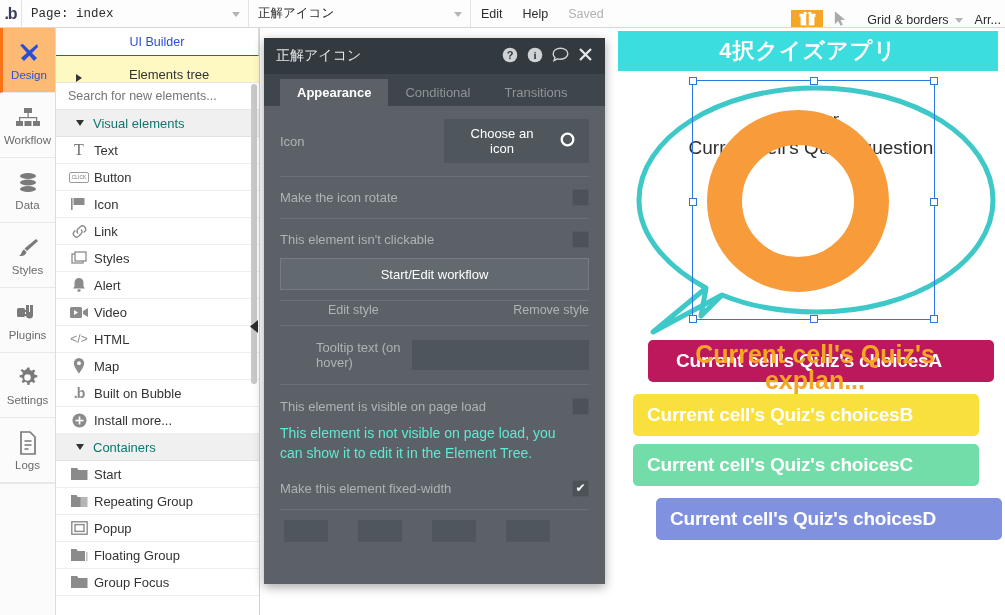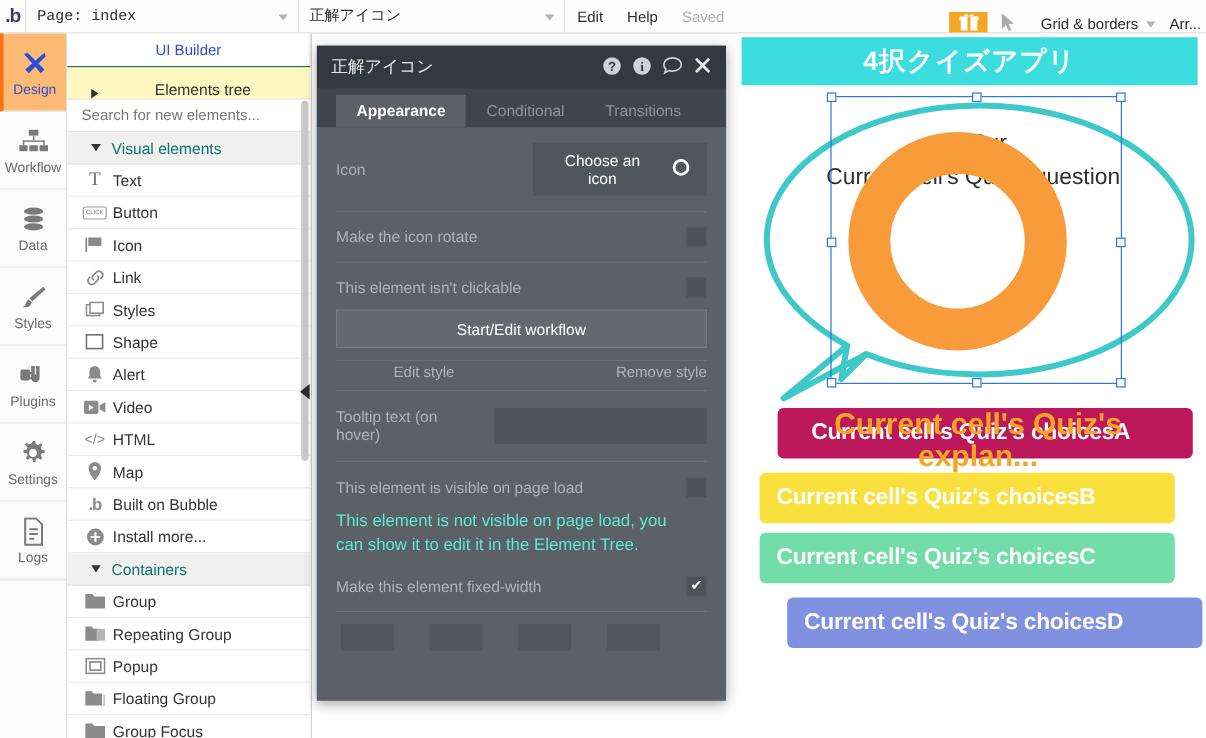--- a/index.html
+++ b/index.html
@@ -373,28 +373,20 @@
       <span class="eicon">
         <svg width="16" height="15" viewBox="0 0 16 15" fill="none" stroke="#8b8b8b" stroke-width="1.3">
           <rect x="1" y="3" width="11" height="9"></rect>
             <rect x="4" y="1" width="11" height="9" fill="#fff"></rect>
         </svg>
       </span>
       <span>Styles</span>
     </div>
     <div class="el-row">
       <span class="eicon">
-        <svg width="16" height="14" viewBox="0 0 16 14" fill="none" stroke="#6e6e6e" stroke-width="1.3">
-            <rect x="1" y="1" width="13.5" height="11.5"></rect>
-          </svg>
-      </span>
-      <span>Shape</span>
-    </div>
-    <div class="el-row">
-      <span class="eicon">
         <svg width="14" height="16" viewBox="0 0 14 16" fill="#8b8b8b">
           <path d="M7 1 a4.5 4.5 0 0 1 4.5 4.5 v4 l1.5 2 h-12 l1.5-2 v-4 A4.5 4.5 0 0 1 7 1 Z"></path>
           <rect x="5.4" y="12.3" width="3.2" height="2.4" rx="1.2"></rect>
         </svg>
       </span>
       <span>Alert</span>
     </div>
     <div class="el-row">
       <span class="eicon">
         <svg width="18" height="13" viewBox="0 0 18 13" fill="#8b8b8b">
@@ -441,21 +433,21 @@
       <span class="tri-down"></span>
       <span>Containers</span>
     </div>
 
     <div class="el-row">
       <span class="eicon">
         <svg width="17" height="14" viewBox="0 0 17 14" fill="#8b8b8b">
             <path d="M0 1 h6 l1.5 2 h9 v10 h-16.5 Z"></path>
           </svg>
       </span>
-      <span>Group</span>
+      <span>Start</span>
     </div>
     <div class="el-row">
       <span class="eicon">
         <svg width="17" height="14" viewBox="0 0 17 14" fill="#8b8b8b">
           <path d="M0 1 h5.5 l1.2 2 h4.5 v10 h-11.2 Z"></path>
             <rect x="9.5" y="3" width="7" height="10" fill="#b5b5b5"></rect>
         </svg>
       </span>
       <span>Repeating Group</span>
     </div>
@@ -559,21 +551,21 @@
       </div>
       <div class="wide-btn">Start/Edit workflow</div>
       <div class="sep"></div>
 
       <div class="style-links">
         <span>Edit style</span>
         <span>Remove style</span>
       </div>
       <div class="sep"></div>
 
-      <div class="prow" style="padding-top:14px;padding-bottom:14px;">
+      <div class="prow" style="padding-top:14px;padding-bottom:14px;margin-left:36px;">
         <span class="lbl" style="width:144px;">Tooltip text (on hover)</span>
         <input class="input-dark" type="text" value="" style="">
       </div>
       <div class="sep"></div>
 
       <div class="prow" style="justify-content:space-between;padding-top:13px;padding-bottom:6px;">
         <span class="lbl">This element is visible on page load</span>
         <span class="chk"></span>
       </div>
       <div class="note">This element is not visible on page load, you can show it to edit it in the Element Tree.</div>

